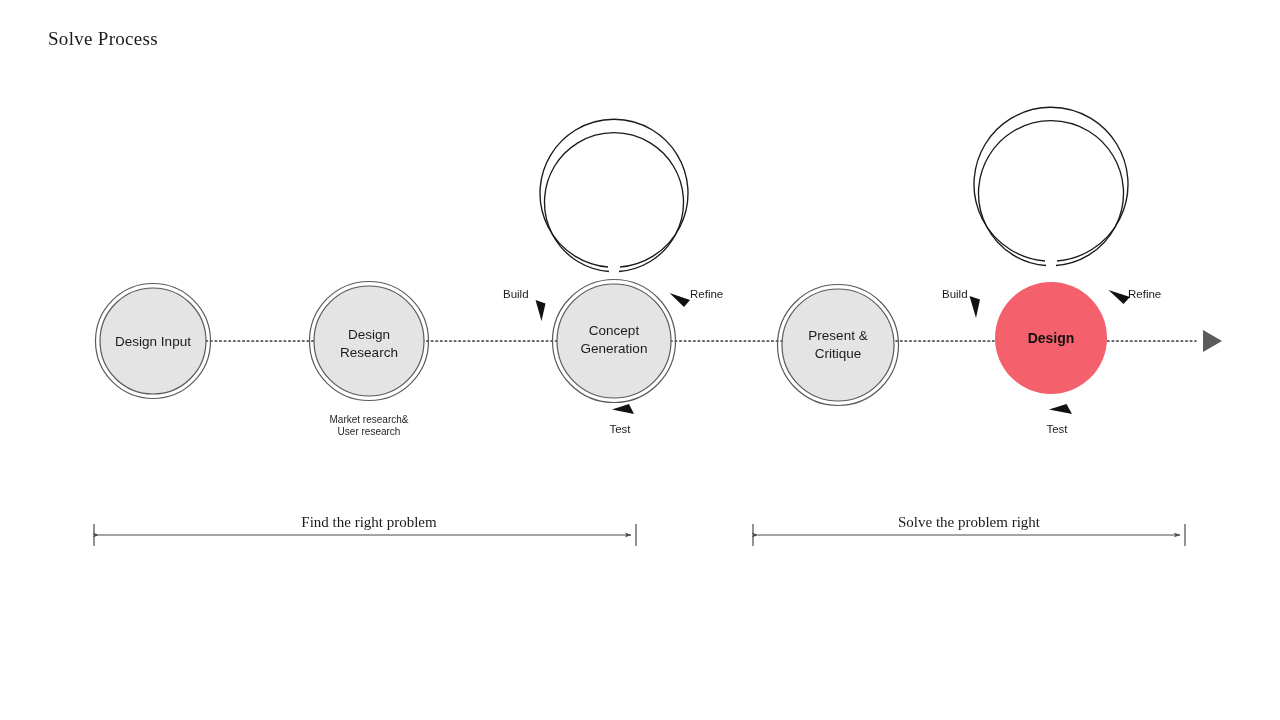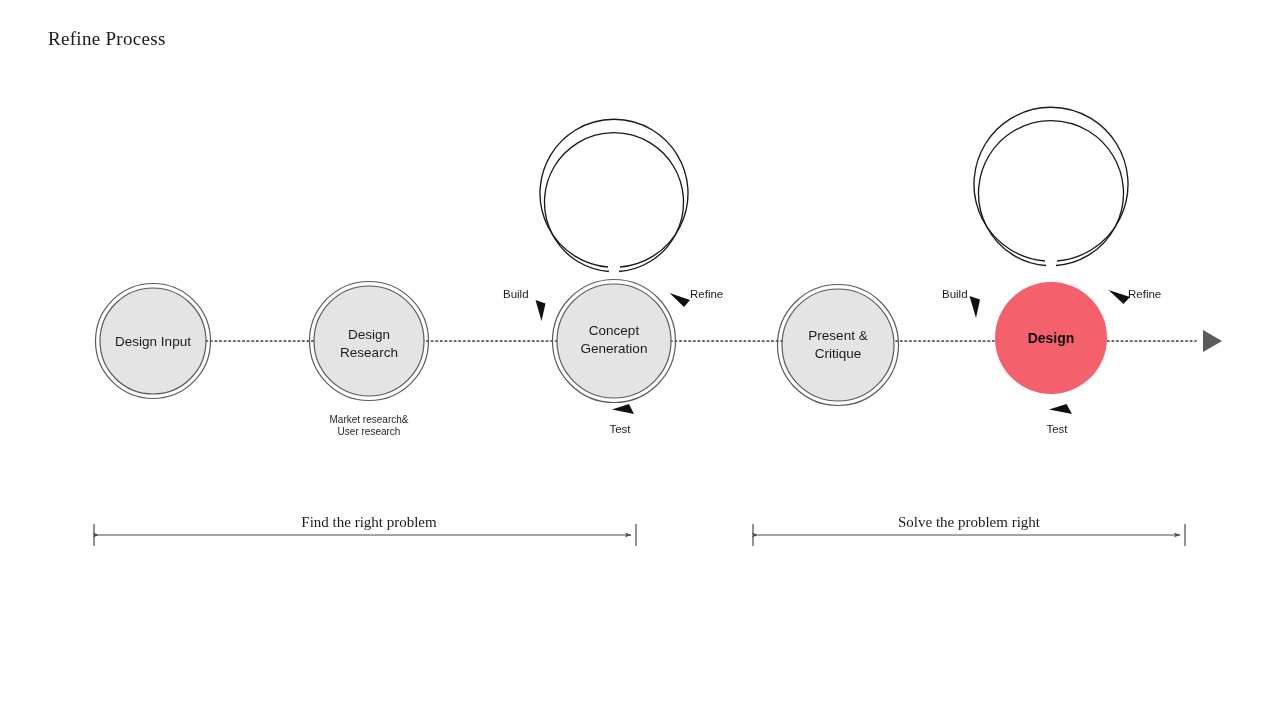--- a/index.html
+++ b/index.html
@@ -58,21 +58,21 @@
   .bracket-text {
     font-family: "Liberation Serif", serif;
     font-size: 15px;
     fill: #1a1a1a;
     text-anchor: middle;
   }
 </style>
 </head>
 <body>
 
-<div class="slide-title">Refine Process</div>
+<div class="slide-title">Solve Process</div>
 
 <svg id="canvas" viewBox="0 0 1280 720" xmlns="http://www.w3.org/2000/svg">
   <defs>
     <marker id="endArrow" viewBox="0 0 10 10" refX="1" refY="5" markerWidth="7" markerHeight="7" orient="auto-start-reverse">
       <path d="M 0 0 L 10 5 L 0 10 z" fill="#5B5B5B"></path>
     </marker>
     <marker id="bracketArrow" viewBox="0 0 10 10" refX="9" refY="5" markerWidth="7" markerHeight="7" orient="auto">
       <path d="M 10 5 L 0 1.6 L 2.6 5 L 0 8.4 z" fill="#4A4A4A"></path>
     </marker>
   </defs>

